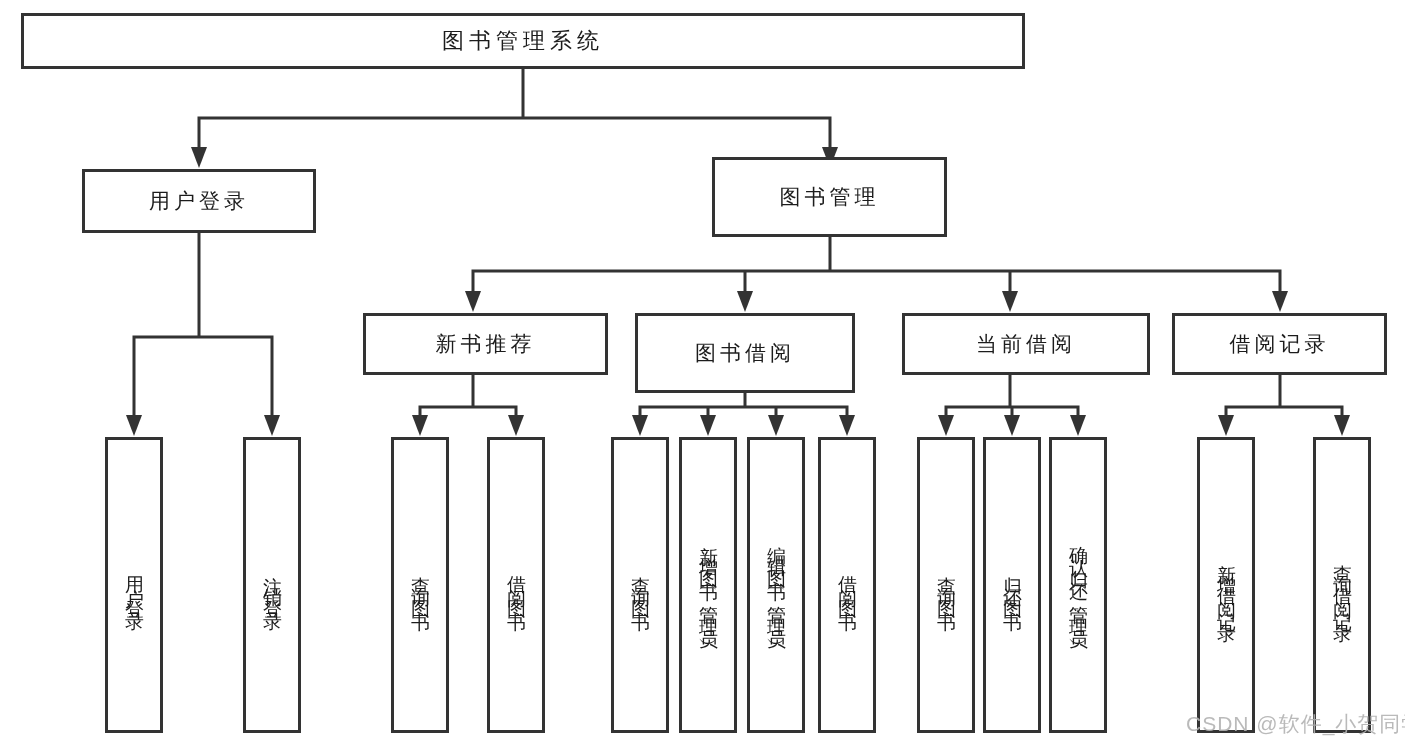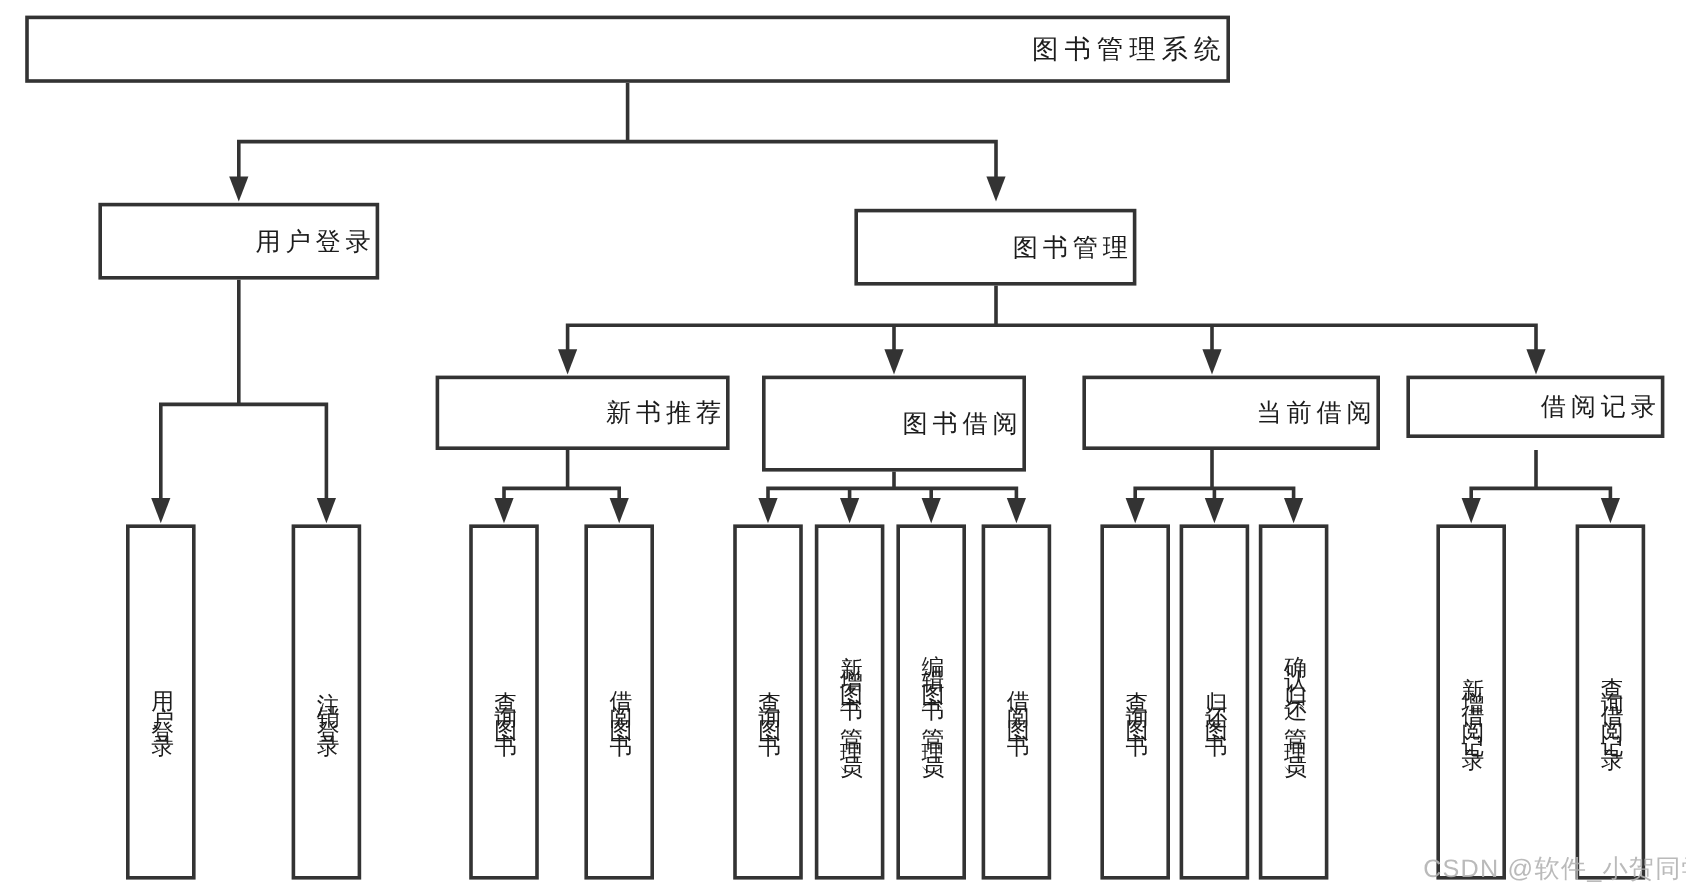--- a/index.html
+++ b/index.html
@@ -21,21 +21,21 @@
   .connectors{position:absolute;left:0;top:0;width:1405px;height:747px;}
   .connectors path{stroke:var(--line);stroke-width:3;fill:none;}
   .connectors polygon{fill:var(--line);stroke:none;}
   .box{
     position:absolute;box-sizing:border-box;
     border:3px solid var(--box-border);
     background:var(--box-fill);
     display:flex;align-items:center;justify-content:center;
     color:var(--text);
   }
-  .h{font-size:21px;letter-spacing:4px;justify-content:flex-end;}
+  .h{font-size:21px;letter-spacing:4px;}
   .top{font-size:22px;letter-spacing:5px;}
   .v{
     writing-mode:vertical-rl;
     text-orientation:mixed;
     font-size:19px;
     letter-spacing:12px;
     line-height:1.1;
   }
   .watermark{
     position:absolute;
@@ -88,34 +88,34 @@
     <polygon points="1342,436 1334,415 1350,415"></polygon>
   </svg>
 
   <div class="box h top" style="left:21px;top:13px;width:1004px;height:56px">
     <span>图书管理系统</span>
   </div>
 
   <div class="box h" style="left:82px;top:169px;width:234px;height:64px">
     <span>用户登录</span>
   </div>
-  <div class="box h" style="left:712px;top:174px;width:235px;height:64px">
+  <div class="box h" style="left:712px;top:157px;width:235px;height:80px">
     <span>图书管理</span>
   </div>
 
   <div class="box h" style="left:363px;top:313px;width:245px;height:62px">
     <span>新书推荐</span>
   </div>
   <div class="box h" style="left:635px;top:313px;width:220px;height:80px">
     <span>图书借阅</span>
   </div>
   <div class="box h" style="left:902px;top:313px;width:248px;height:62px">
     <span>当前借阅</span>
   </div>
-  <div class="box h" style="left:1172px;top:313px;width:215px;height:52px">
+  <div class="box h" style="left:1172px;top:313px;width:215px;height:62px">
     <span>借阅记录</span>
   </div>
 
   <div class="box v" style="left:105px;top:437px;width:58px;height:296px">
     <span>用户登录</span>
   </div>
   <div class="box v" style="left:243px;top:437px;width:58px;height:296px">
     <span>注销登录</span>
   </div>
 

